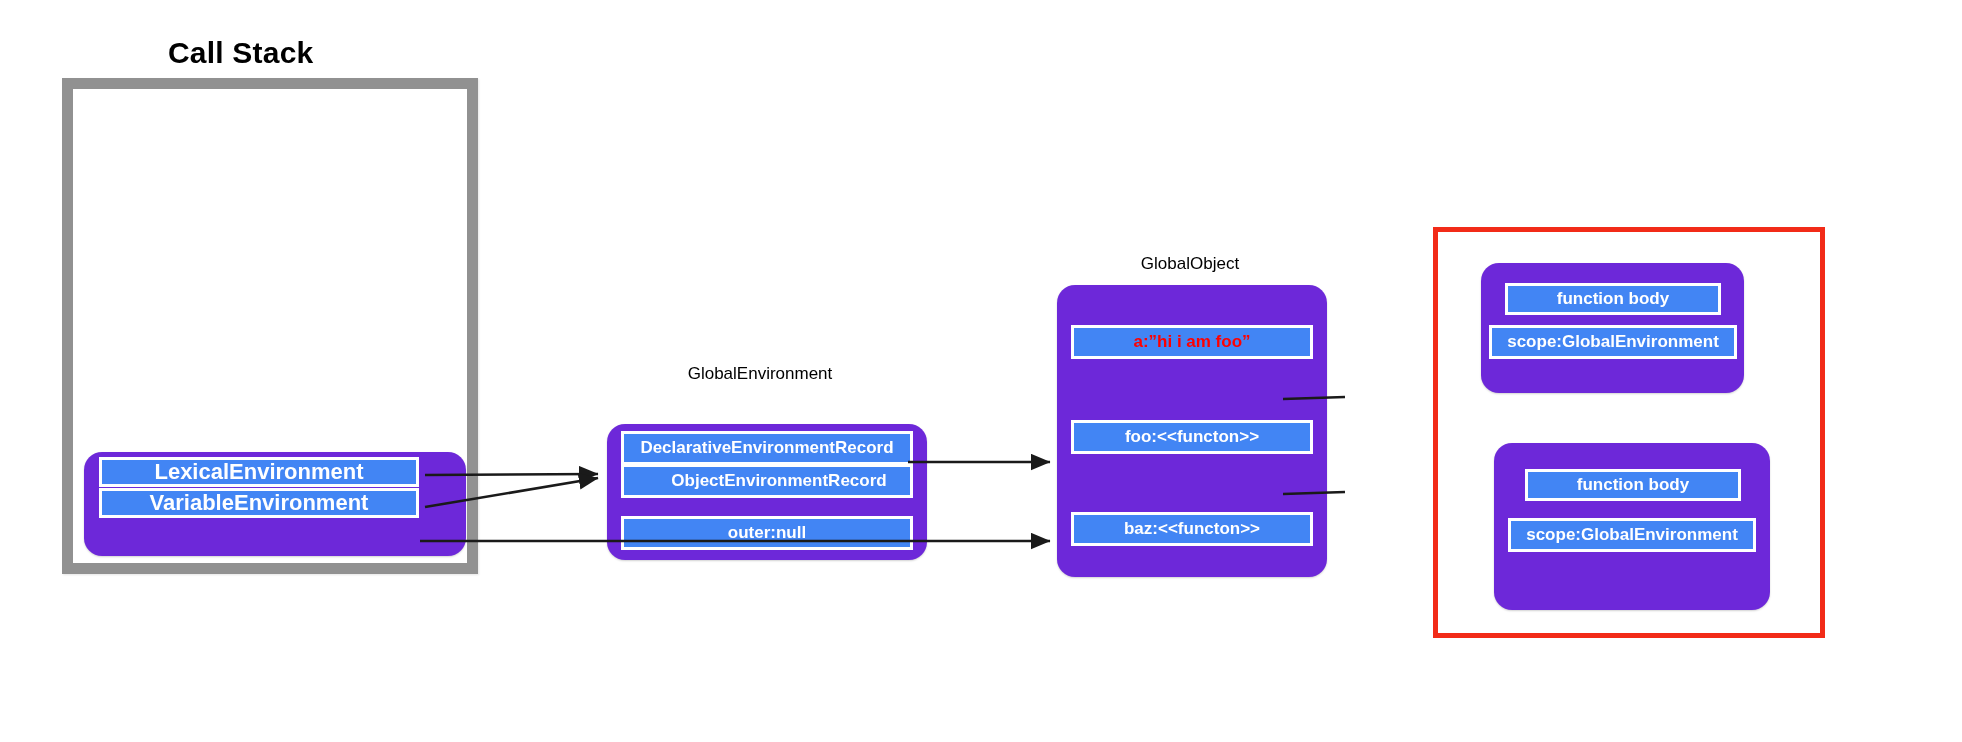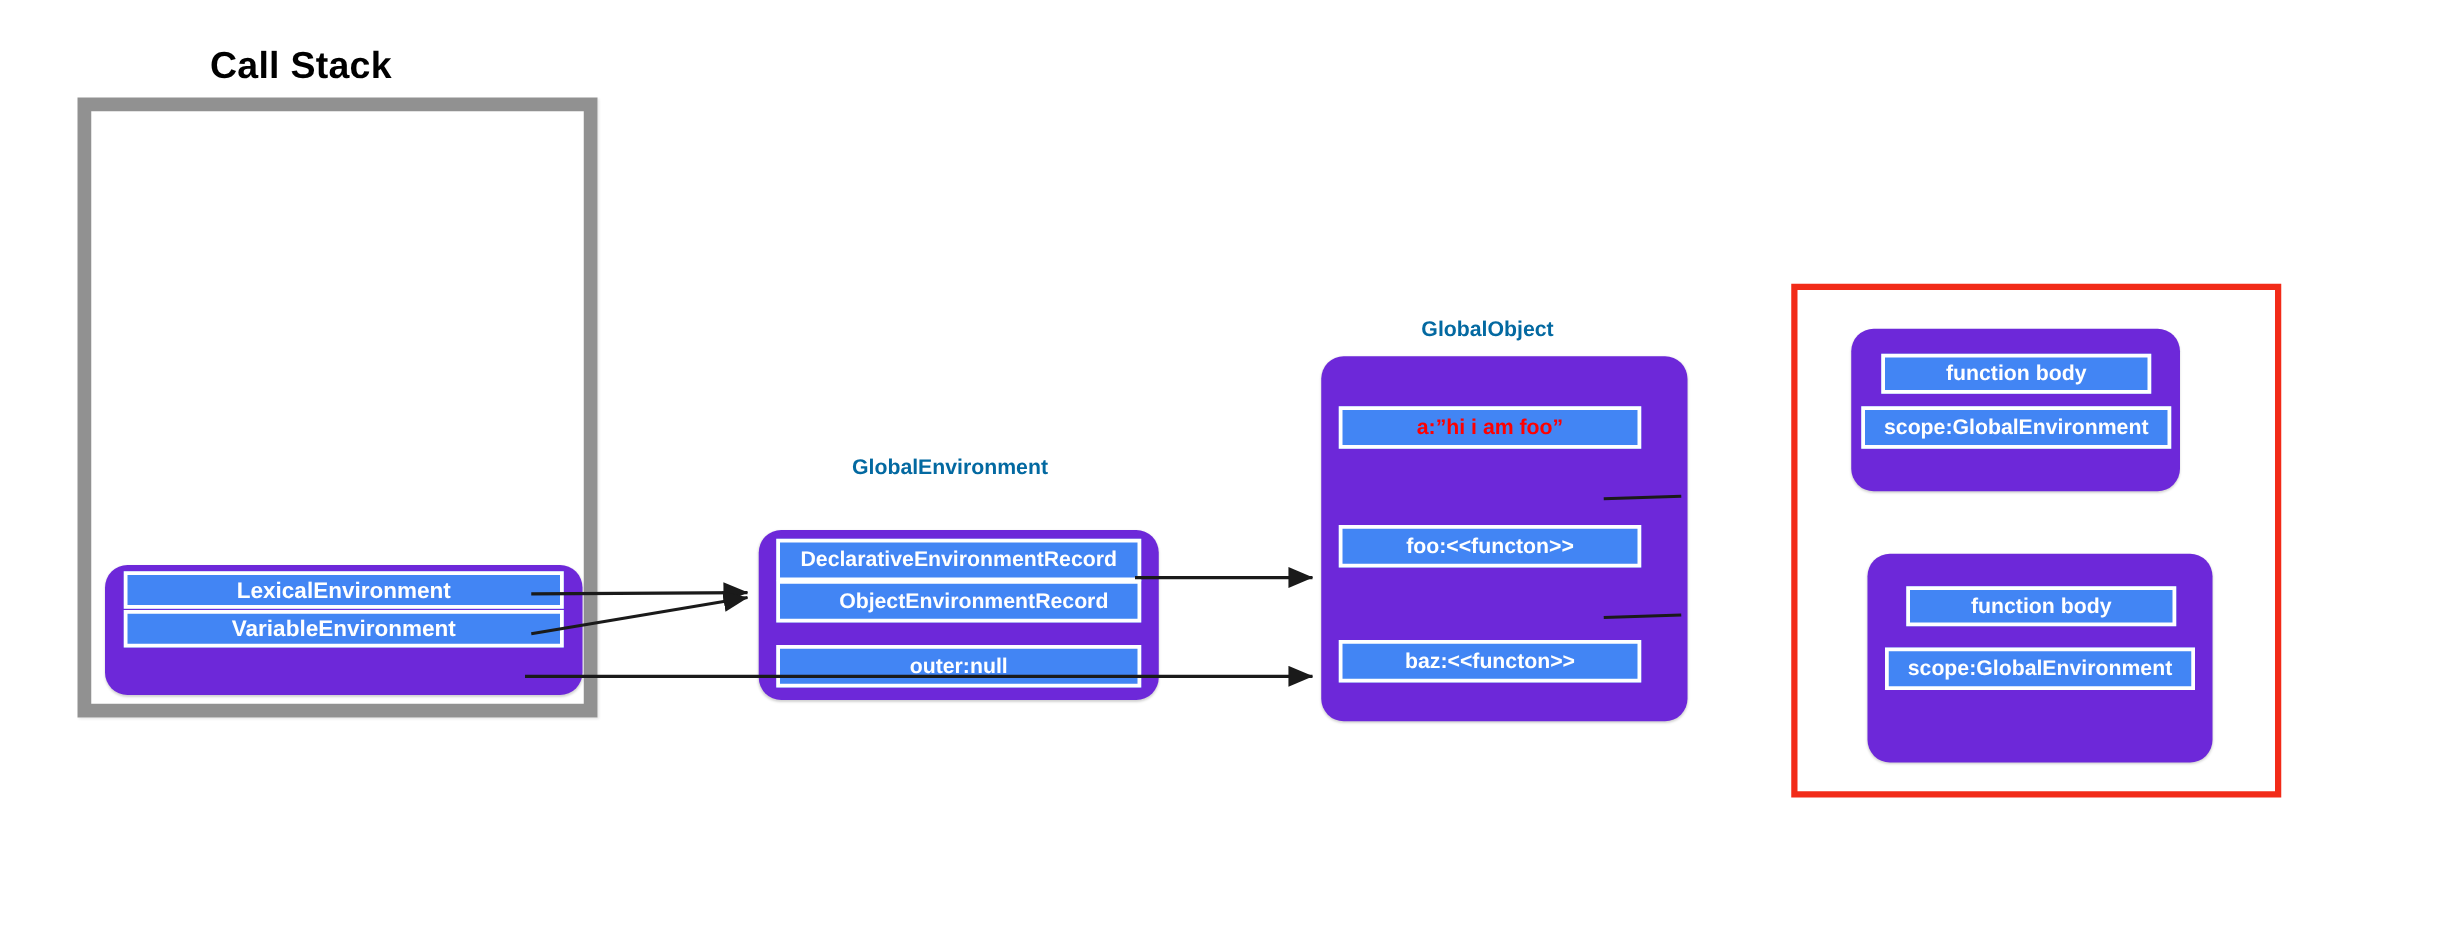--- a/index.html
+++ b/index.html
@@ -25,22 +25,22 @@
   .title-callstack {
     left: 168px; top: 36px;
     font-size: 30px;
     font-weight: bold;
     color: #000000;
     letter-spacing: 0.2px;
     white-space: nowrap;
   }
   .section-label {
     font-size: 17px;
-    font-weight: bold;
-    color: #0369a1;
+    font-weight: normal;
+    color: #000000;
     white-space: nowrap;
     text-align: center;
   }
   .lbl-gec  { left: 96px;  top: 420px;  width: 340px; }
   .lbl-genv { left: 590px; top: 364px;  width: 340px; }
   .lbl-gobj { left: 1040px; top: 254px; width: 300px; }
 
   
   .callstack-frame {
     left: 62px; top: 78px;
@@ -68,34 +68,34 @@
     font-weight: bold;
     display: flex;
     align-items: center;
     justify-content: center;
     white-space: nowrap;
     overflow: hidden;
   }
 
   
   .gec-card { left: 84px; top: 452px; width: 382px; height: 104px; }
-  .gec-slot { left: 15px; width: 352px; height: 30px; font-size: 18px; }
+  .gec-slot { left: 15px; width: 320px; height: 30px; font-size: 22px; }
   .gec-s1 { top: 5px; }
   .gec-s2 { top: 36px; }
   .gec-s3 { top: 69px; }
 
   
   .genv-card { left: 607px; top: 392px; width: 320px; height: 136px; margin-top: 32px; }
   .genv-slot { left: 14px; width: 292px; height: 34px; font-size: 17px; }
   .genv-s1 { top: 7px; }
   .genv-s2 { top: 40px; padding-left: 24px; }
   .genv-s3 { top: 92px; }
 
   
-  .gobj-card { left: 1057px; top: 285px; width: 293px; height: 292px; }
+  .gobj-card { left: 1057px; top: 285px; width: 270px; height: 292px; }
   .gobj-slot { left: 14px; width: 242px; height: 34px; font-size: 17px; }
   .gobj-s1 { top: 40px; color: #ff0000; }
   .gobj-s2 { top: 135px; }
   .gobj-s3 { top: 227px; }
 
   
   .red-box {
     left: 1433px; top: 227px;
     width: 392px; height: 411px;
     border: 5px solid #f22b18;

